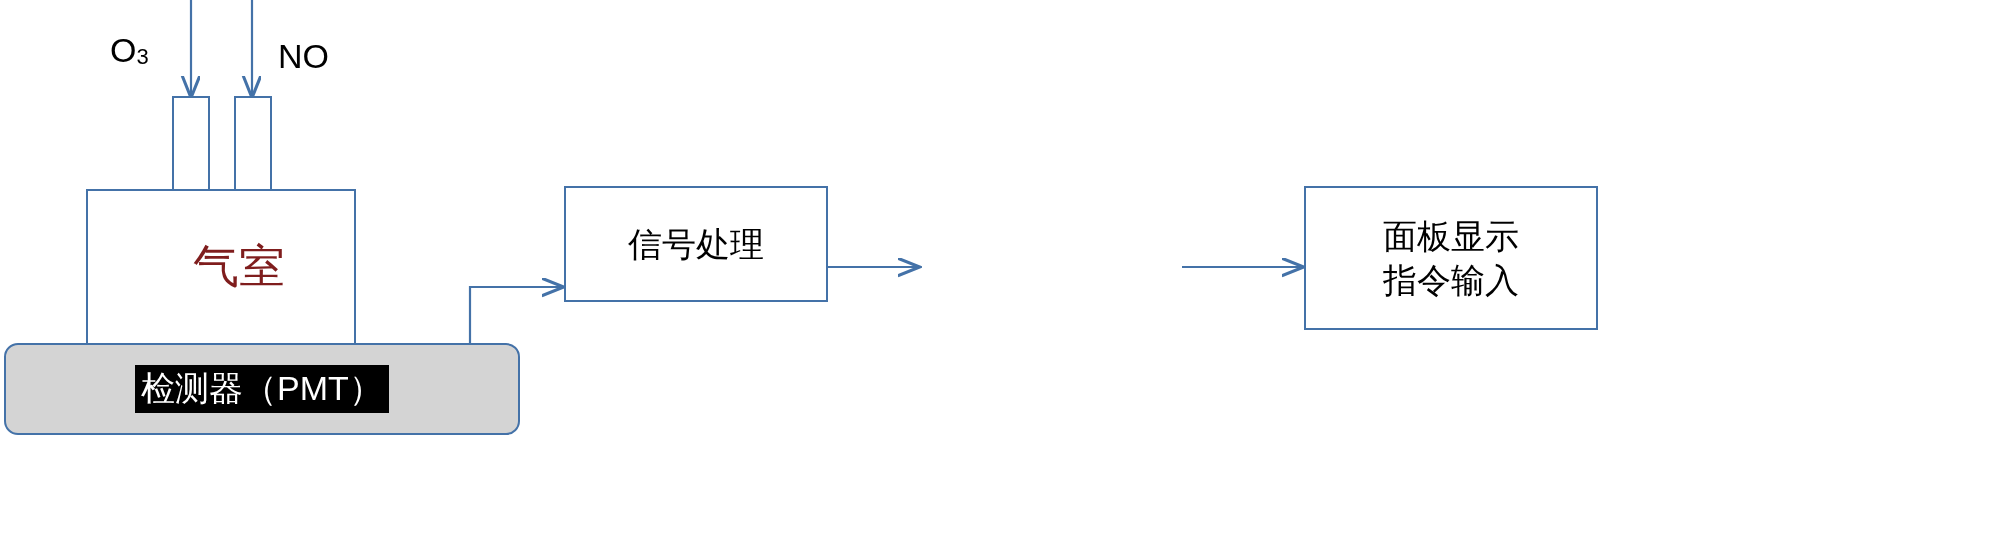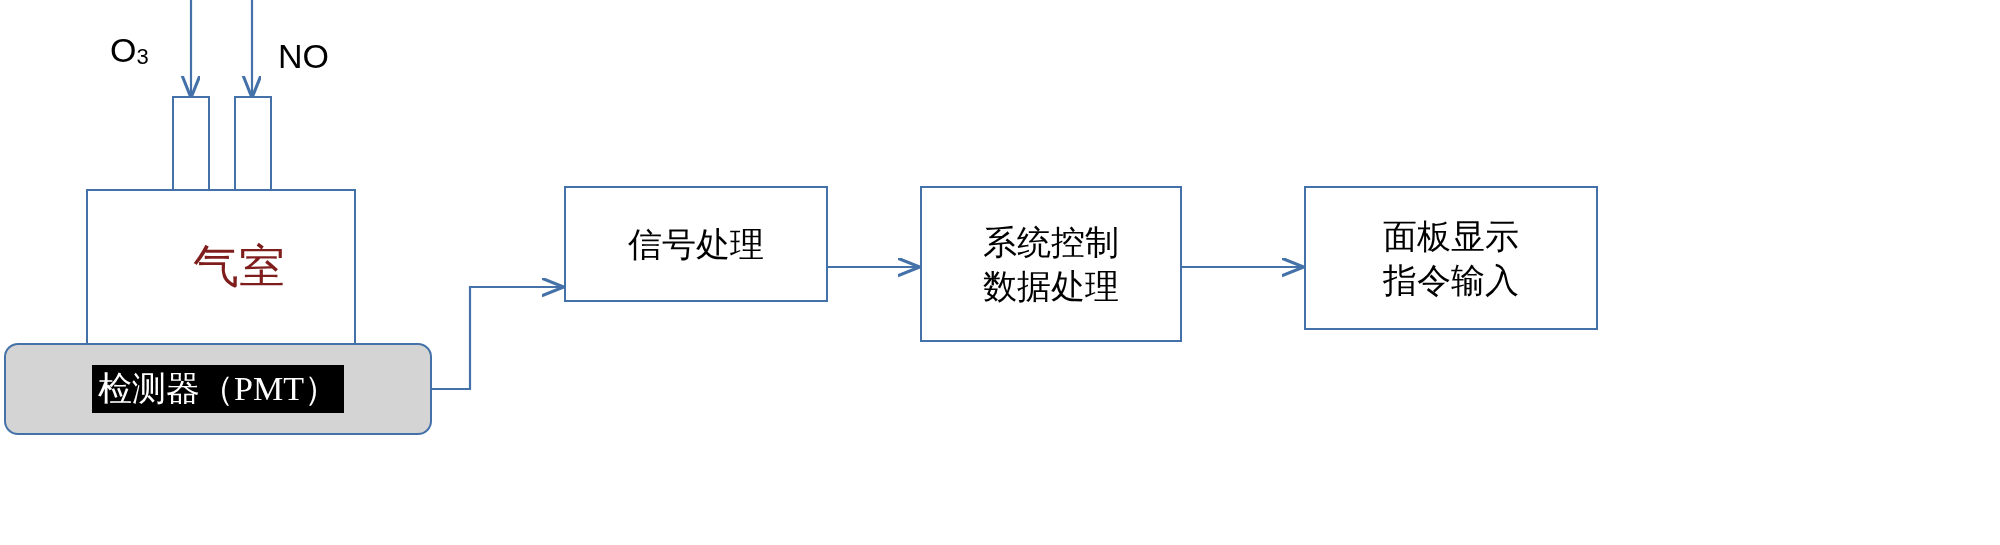--- a/index.html
+++ b/index.html
@@ -55,31 +55,27 @@
   </div>
   <div class="node gas-label" style="left:278px;top:34px;width:80px;height:44px;justify-content:flex-start;text-align:right;">NO</div>
 
   <div class="node tube" style="left:172px;top:96px;width:38px;height:95px;border-bottom:none;"></div>
   <div class="node tube" style="left:234px;top:96px;width:38px;height:95px;border-bottom:none;"></div>
 
   <div class="node chamber" style="left:86px;top:189px;width:270px;height:156px;">
     <span class="chamber-label">气室</span>
   </div>
 
-  <div class="node pmt-box" style="left:4px;top:343px;width:428px;height:92px;font-family:Liberation Serif, serif;">
+  <div class="node pmt-box" style="left:4px;top:343px;width:516px;height:92px;">
     <span class="pmt-label">检测器（PMT）</span>
   </div>
 
   <div class="node proc-box" style="left:564px;top:186px;width:264px;height:116px;">
     <span class="proc-label">信号处理</span>
   </div>
 
-  <div class="node proc-box" style="left:920px;top:186px;width:262px;height:156px;">
-    <span class="proc-label">系统控制
-数据处理</span>
-  </div>
 
   <div class="node proc-box" style="left:1304px;top:186px;width:294px;height:144px;">
     <span class="proc-label">面板显示
 指令输入</span>
   </div>
 
 </div>
 
 </body></html>

